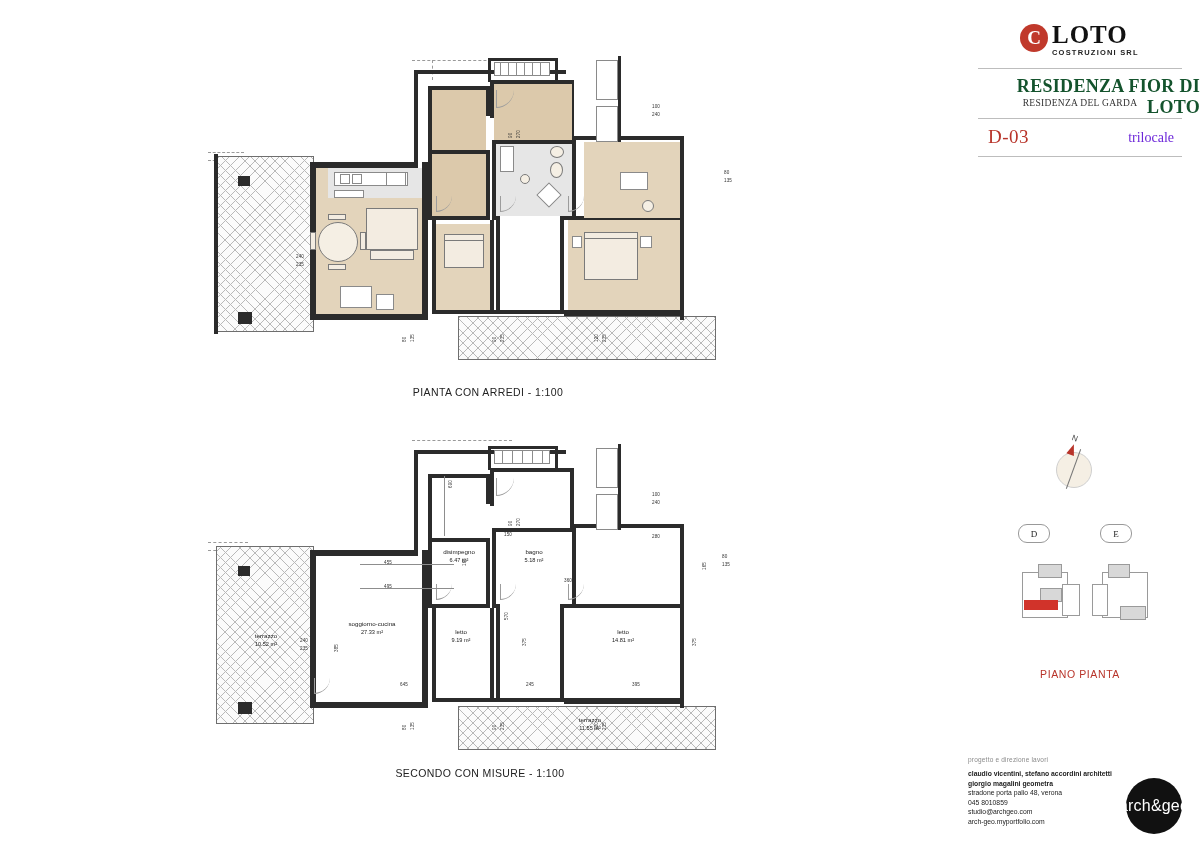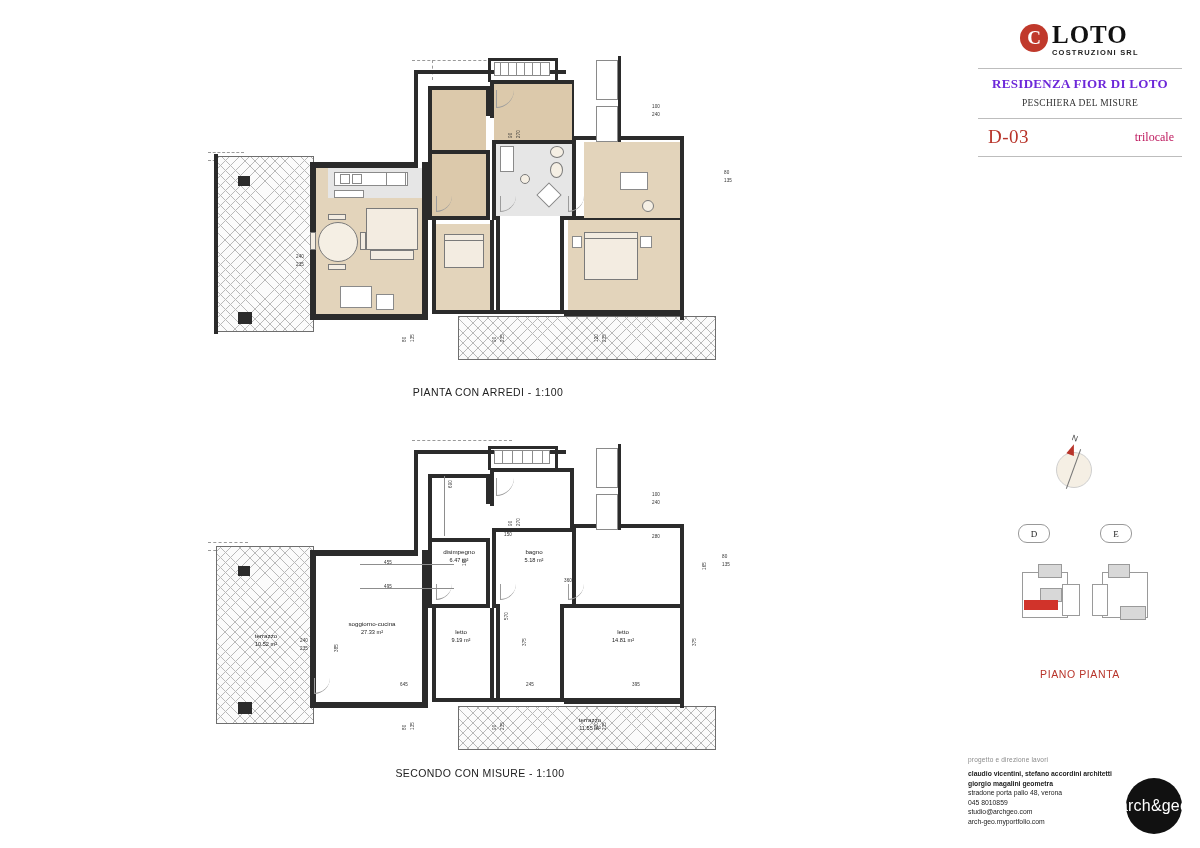--- a/index.html
+++ b/index.html
@@ -21,36 +21,36 @@
     position:absolute;left:0;top:2px;width:28px;height:28px;border-radius:50%;
     background:#c0392b;color:#fff;font-size:19px;font-weight:bold;
     display:flex;align-items:center;justify-content:center;
     font-family:"Liberation Serif", serif;
   }
   .logo-text{position:absolute;left:32px;top:0px;}
   .logo-name{font-family:"Liberation Serif", serif;font-size:25px;font-weight:bold;letter-spacing:1px;color:#111;line-height:25px;}
   .logo-sub{font-size:7.5px;letter-spacing:1.2px;color:#222;margin-top:1px;font-weight:bold;}
 
   .proj-title{
-    position:absolute;left:0;top:76px;width:240px;text-align:center;
-    font-family:"Liberation Serif", serif;font-weight:bold;font-size:13px;
-    color:#6d28d9;letter-spacing:.3px;
+    position:absolute;left:0;top:76px;width:240px;text-align:right;
+    font-family:"Liberation Serif", serif;font-weight:bold;font-size:18px;
+    color:#14532d;letter-spacing:.3px;
   }
   .proj-sub{
     position:absolute;left:0;top:98px;width:240px;text-align:center;
     font-family:"Liberation Serif", serif;font-size:9.5px;color:#333;letter-spacing:.3px;
   }
   .sheet-row{position:absolute;left:0;top:126px;width:240px;height:24px;}
   .sheet-code{
     position:absolute;left:28px;top:0;font-family:"Liberation Serif", serif;
     font-size:19px;color:#b8342a;letter-spacing:.5px;
   }
   .sheet-type{
     position:absolute;right:26px;top:4px;font-family:"Liberation Serif", serif;
-    font-size:12px;color:#be185d;
+    font-size:14px;color:#6d28d9;
   }
   .rule{position:absolute;left:18px;width:204px;height:1px;background:#bdbdbd;}
 
   
   .north{position:absolute;left:86px;top:440px;width:60px;height:60px;}
   .north .circ{position:absolute;left:10px;top:12px;width:36px;height:36px;border:1px solid #cfcfcf;border-radius:50%;}
   .north .needle{position:absolute;left:27px;top:8px;width:1px;height:42px;background:#777;transform:rotate(20deg);transform-origin:50% 50%;}
   .north .head{position:absolute;left:22px;top:4px;width:0;height:0;border-left:4px solid transparent;border-right:4px solid transparent;border-bottom:11px solid #b8342a;transform:rotate(20deg);}
   .north .n{position:absolute;left:26px;top:-6px;font-size:8px;color:#444;transform:rotate(20deg);}
 
@@ -137,21 +137,21 @@
       <div class="logo-mark">C</div>
       <div class="logo-text">
         <div class="logo-name">LOTO</div>
         <div class="logo-sub">COSTRUZIONI SRL</div>
       </div>
     </div>
 
     <div class="rule" style="top:68px;"></div>
 
     <div class="proj-title">RESIDENZA FIOR DI LOTO</div>
-    <div class="proj-sub">PESCHIERA DEL MISURE</div>
+    <div class="proj-sub">RESIDENZA DEL GARDA</div>
 
     <div class="rule" style="top:118px;"></div>
 
     <div class="sheet-row">
       <div class="sheet-code">D-03</div>
       <div class="sheet-type">trilocale</div>
     </div>
 
     <div class="rule" style="top:156px;"></div>
 

